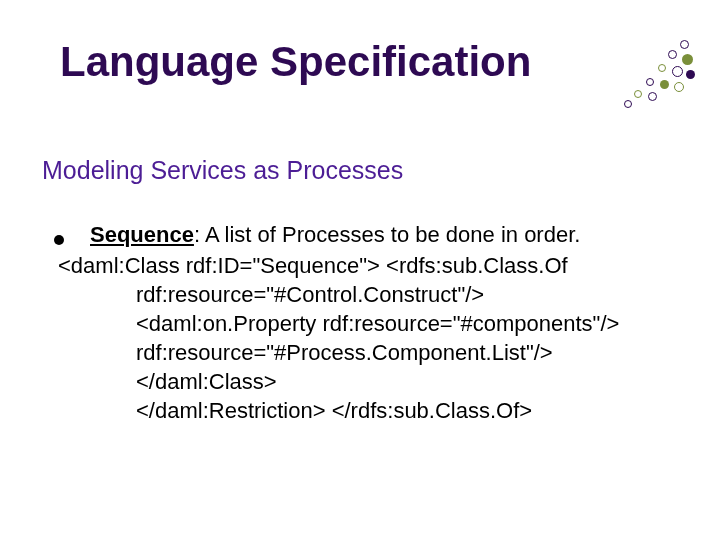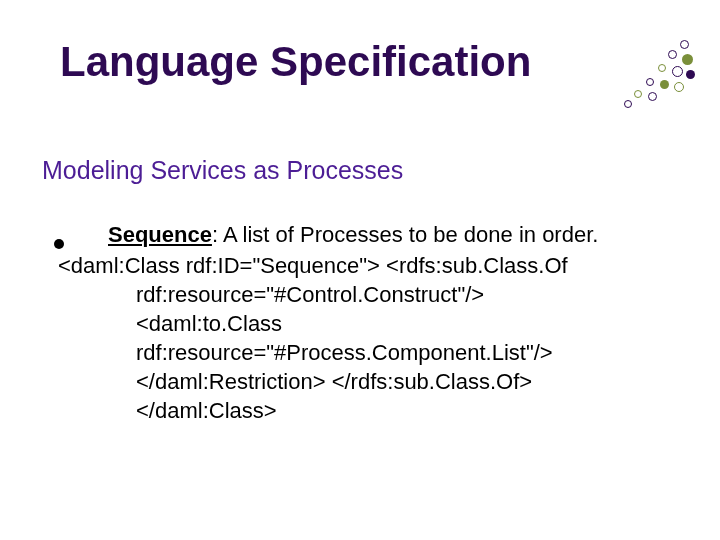--- a/index.html
+++ b/index.html
@@ -51,22 +51,21 @@
     position: absolute;
     left: 52px;
     top: 200px;
     width: 616px;
     font-size: 22px;
     line-height: 1.32;
     color: #000;
   }
   .bullet-row {
     display: flex;
-    align-items: flex-end;
-    gap: 18px;
+    align-items: center;
   }
   .bullet-dot {
     width: 10px;
     height: 10px;
     background: #000;
     border-radius: 50%;
     margin-top: 10px;
     margin-right: 26px;
     margin-left: 2px;
     flex: 0 0 auto;
@@ -113,20 +112,20 @@
   <div class="body">
     <div class="bullet-row">
       <span class="bullet-dot"></span>
       <span class="seq-line">
         <span class="seq-label">Sequence</span><span>: A list of Processes to be done in order.</span>
       </span>
     </div>
     <div class="code-block">
       <div>&lt;daml:Class rdf:ID="Sequence"&gt; &lt;rdfs:sub.Class.Of</div>
       <div class="code-indent">rdf:resource="#Control.Construct"/&gt;</div>
-      <div class="code-indent">&lt;daml:to.Class</div>
+      <div class="code-indent">&lt;daml:on.Property rdf:resource="#components"/&gt;</div>
       <div class="code-indent">rdf:resource="#Process.Component.List"/&gt;</div>
+      <div class="code-indent">&lt;/daml:Class&gt;</div>
       <div class="code-indent">&lt;/daml:Restriction&gt; &lt;/rdfs:sub.Class.Of&gt;</div>
-      <div class="code-indent">&lt;/daml:Class&gt;</div>
     </div>
   </div>
 
 </div>
 
 </body></html>

